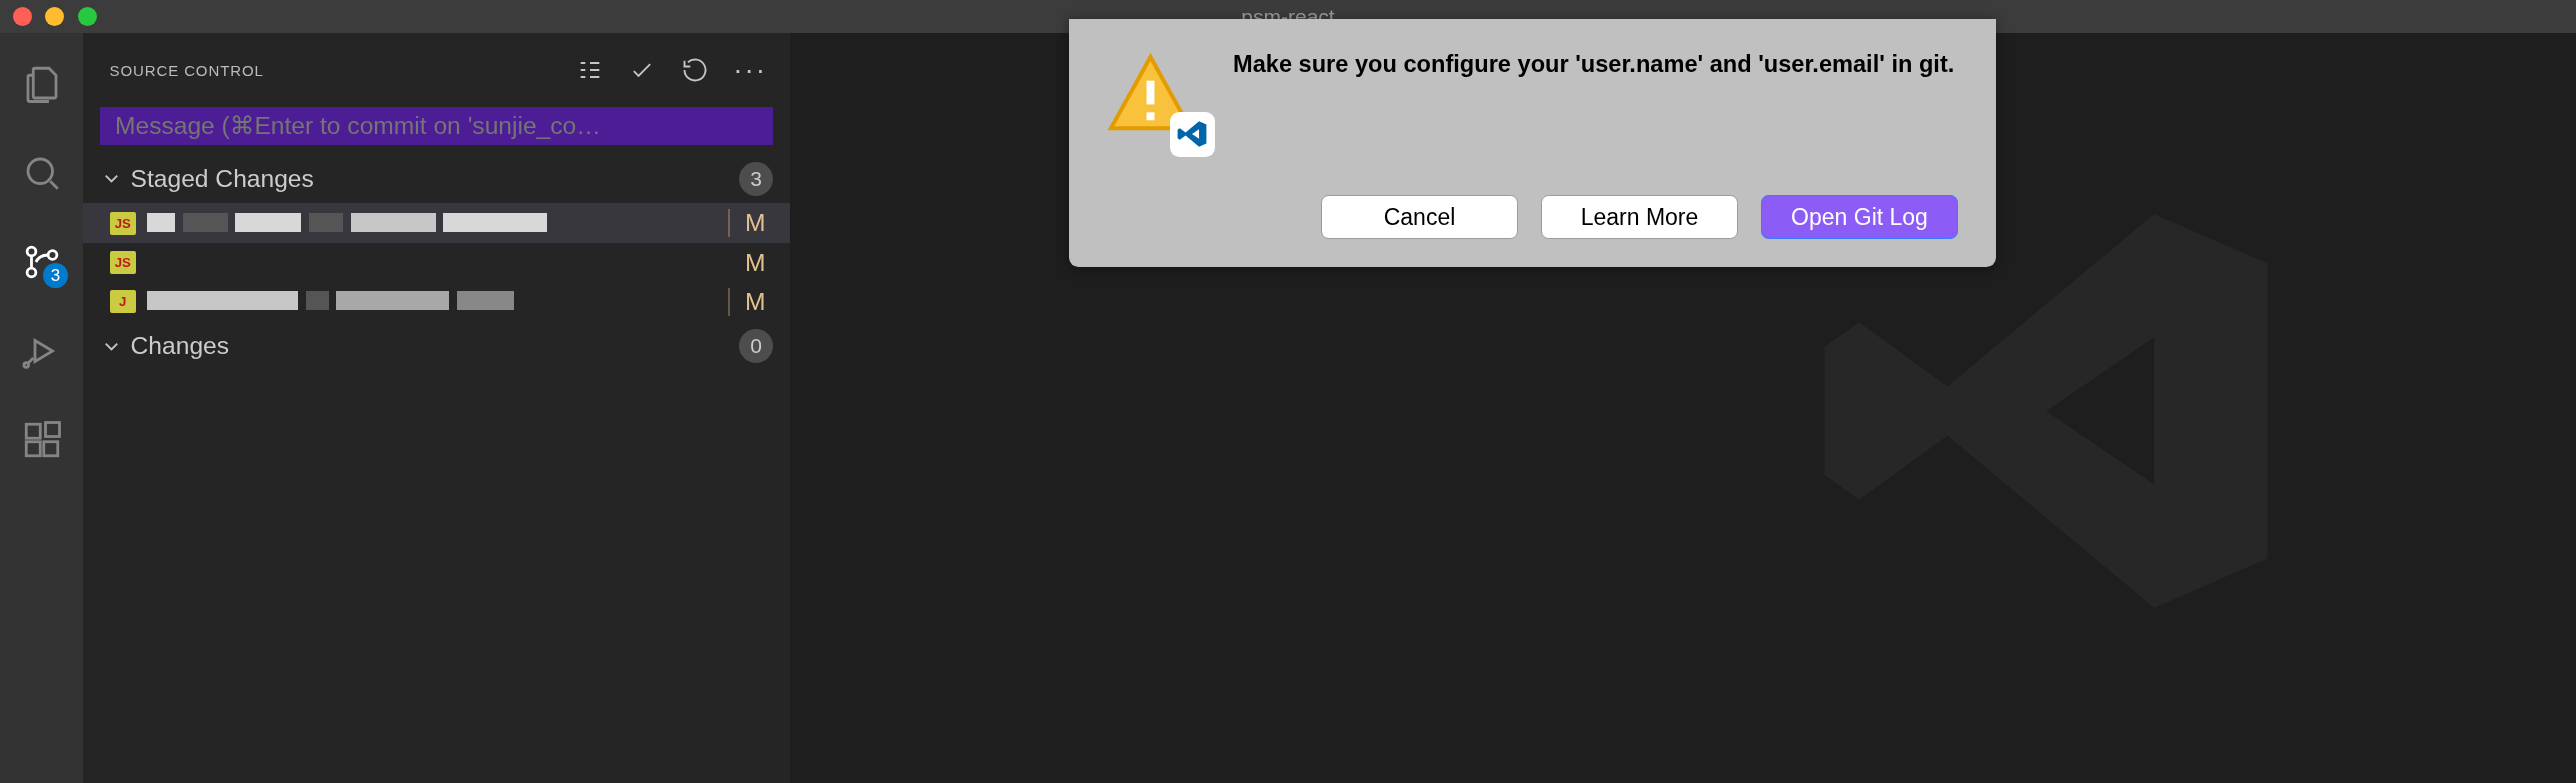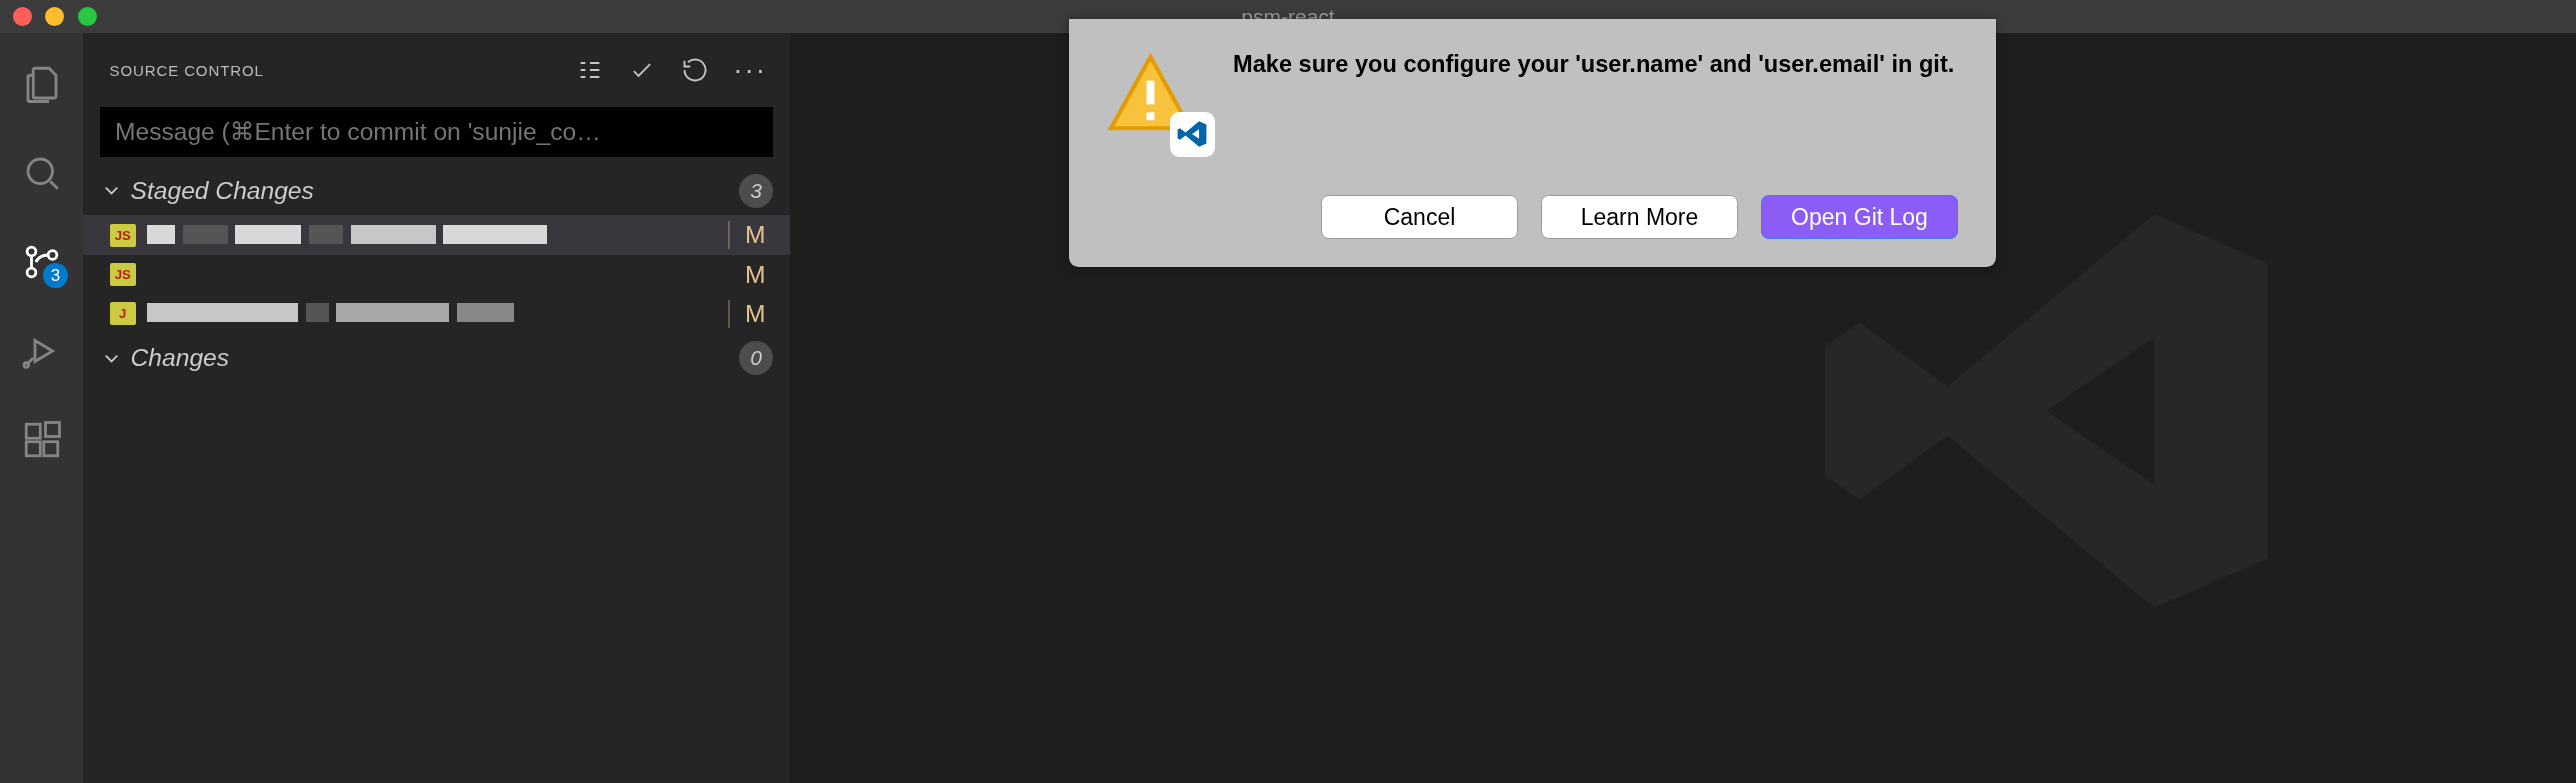--- a/index.html
+++ b/index.html
@@ -25,23 +25,23 @@
   .badge { position: absolute; bottom: -3.8px; right: -3.8px; background: #007acc; color: #fff; font-size: 17px; border-radius: 50%; min-width: 24.6px; height: 24.6px; display: flex; align-items: center; justify-content: center; padding: 0 3.8px; }
 
   
   .sidebar { width: 707px; background: #252526; display: flex; flex-direction: column; color: #ccc; }
   .sidebar-header { display: flex; align-items: center; justify-content: space-between; padding: 21px 23px 17px 26.5px; }
   .sidebar-title { font-size: 15px; letter-spacing: 0.9px; color: #bbbbbb; }
   .sidebar-actions { display: flex; gap: 24.6px; align-items: center; }
   .sidebar-actions svg { width: 28px; height: 28px; stroke: #c5c5c5; fill: none; stroke-width: 1.6; cursor: pointer; }
   .ellipsis { color: #c5c5c5; font-size: 28px; cursor: pointer; letter-spacing: 1.9px; }
 
-  .commit-input { margin: 3.8px 17px 9.5px 17px; background: #000000; color: #a0a0a0; font-size: 24.6px; padding: 11px 15px; border: none; outline: none; }
-
-  .tree-section { display: flex; align-items: center; padding: 7.6px 17px; gap: 7.6px; cursor: pointer; font-style: italic; }
+  .commit-input { margin: 3.8px 17px 9.5px 17px; background: #4c1d95; color: #a0a0a0; font-size: 24.6px; padding: 5px 15px; border: none; outline: none; }
+
+  .tree-section { display: flex; align-items: center; padding: 7.6px 17px; gap: 7.6px; cursor: pointer; }
   .tree-section svg { width: 23px; height: 23px; stroke: #c5c5c5; fill: none; stroke-width: 2; }
   .tree-label { font-size: 24.6px; color: #ccc; flex: 1; }
   .count-pill { background: #4d4d4d; color: #ccc; border-radius: 19px; min-width: 34px; height: 34px; display: flex; align-items: center; justify-content: center; font-size: 21px; padding: 0 9.5px; }
 
   .file-row { display: flex; align-items: center; padding: 5.7px 17px 5.7px 26.5px; gap: 11.3px; cursor: pointer; }
   .file-row.selected { background: #37373d; }
   .file-icon { width: 26.5px; height: 23px; background: #cbcb41; color: #b91c1c; font-size: 13.2px; font-weight: bold; display: flex; align-items: center; justify-content: center; border-radius: 1.9px; }
   .file-name { flex: 1; height: 26.5px; }
   .redact { display: flex; gap: 7.6px; height: 24.6px; align-items: center; }
   .redact span { display: inline-block; height: 19px; }

